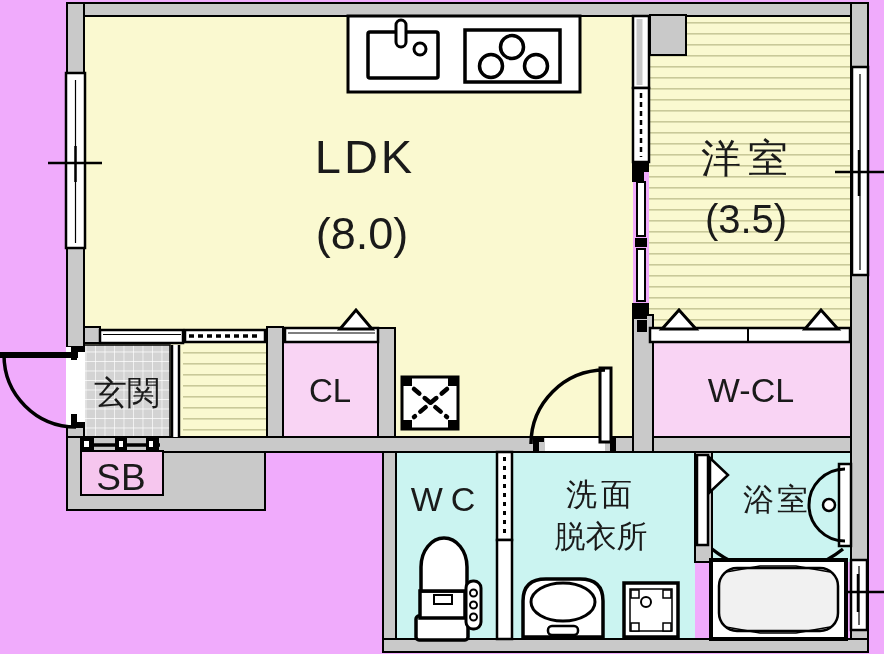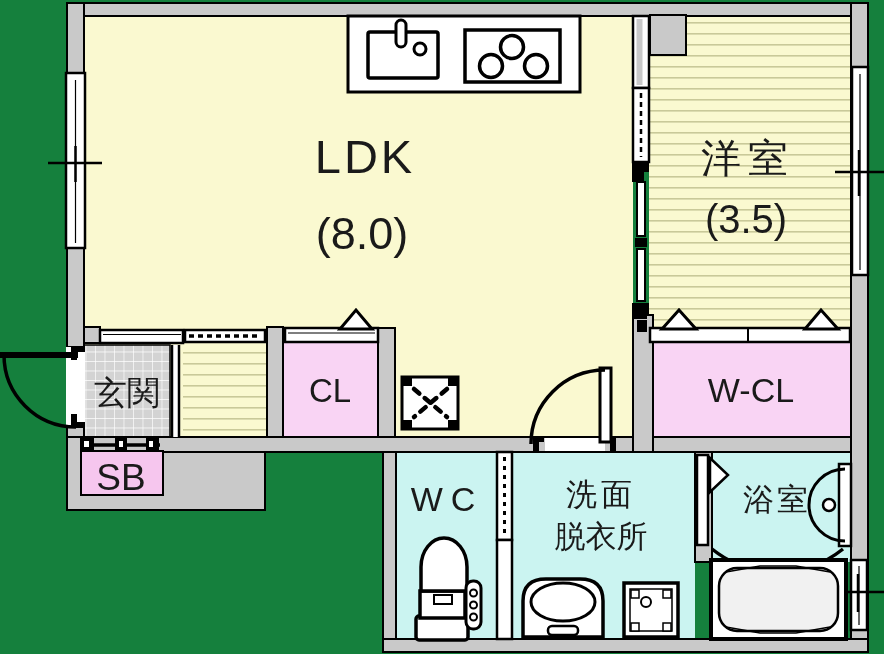--- a/index.html
+++ b/index.html
@@ -1,16 +1,16 @@
 <!DOCTYPE html>
 <html><head>
 <meta charset="utf-8">
 <style>
   html,body{margin:0;padding:0;background:#fff;}
-  .stage{position:relative;width:884px;height:654px;background:#15803d;overflow:hidden;}
+  .stage{position:relative;width:884px;height:654px;background:#f0abfc;overflow:hidden;}
   svg{display:block;}
   text{font-family:"Liberation Sans", sans-serif;fill:#1a1a1a;}
   .room-label{font-weight:400;}
 </style>
 </head>
 <body>
 
 <div class="stage">
 <svg viewBox="0 0 884 654" width="884" height="654">
   <defs>

